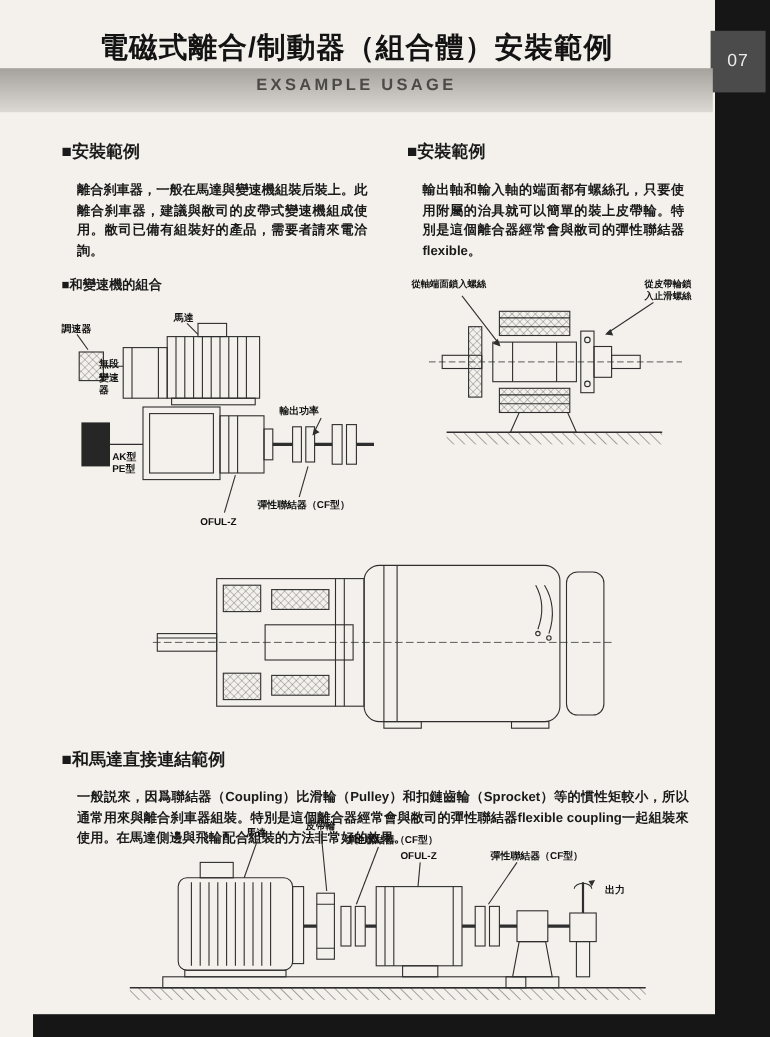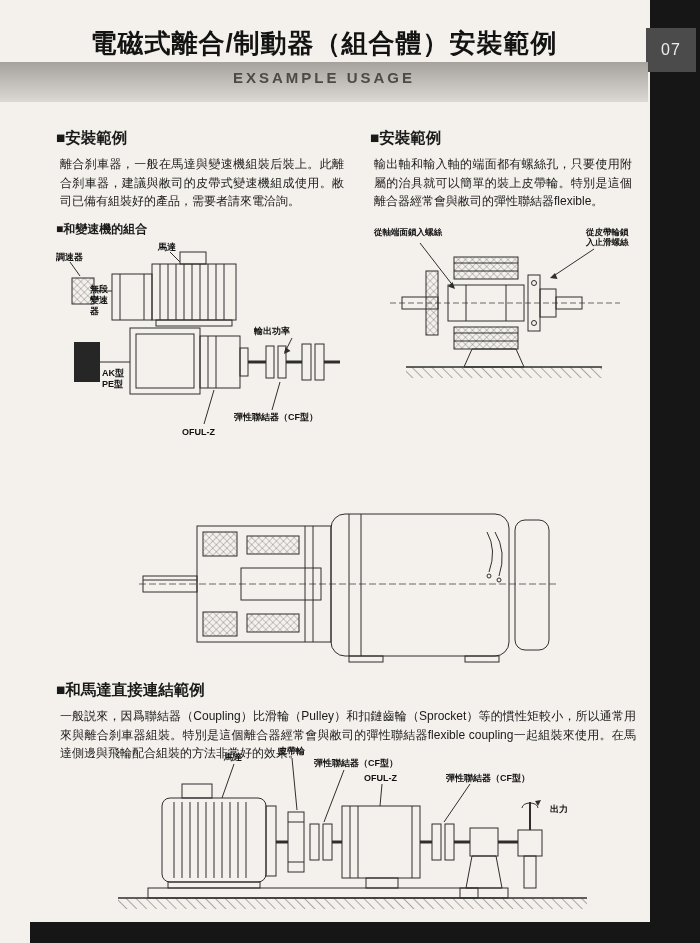--- a/index.html
+++ b/index.html
@@ -2,36 +2,36 @@
 <html><head>
 <meta charset="utf-8">
 <style>
   html,body{margin:0;padding:0;}
   body{font-family:"Liberation Sans","DejaVu Sans",sans-serif;color:#1a1a1a;}
   .page{position:relative;width:700px;height:943px;background:#f4f1ec;overflow:hidden;}
 
   
   .edge-strip{position:absolute;top:0;right:0;width:50px;height:943px;background:#161616;}
   .bottom-strip{position:absolute;left:30px;right:0;bottom:0;height:21px;background:#161616;}
-  .page-number{position:absolute;top:28px;right:4px;width:50px;height:44px;background:#4b4b4b;
+  .page-number{position:absolute;top:28px;right:4px;width:50px;height:56px;background:#4b4b4b;
     color:#ececec;display:flex;align-items:center;justify-content:center;font-size:16px;letter-spacing:1px;}
 
   
   .title{position:absolute;top:26px;left:0;width:648px;text-align:center;
     font-size:26px;font-weight:bold;letter-spacing:1px;color:#131313;}
   .band{position:absolute;top:62px;left:0;width:648px;height:40px;
     background:linear-gradient(#a5a29d,#dcd9d4);}
   .subtitle{text-align:center;padding-top:7px;font-size:15px;font-weight:bold;
     letter-spacing:3px;color:#4c4a47;}
 
   
   .sec{position:absolute;}
   .h2{font-size:15.5px;font-weight:bold;margin:12px 0 6px;}
-  .h3{font-size:12px;font-weight:bold;margin:10px 0 4px;}
-  .body{font-size:12px;line-height:1.55;text-align:justify;margin:4px;}
+  .h3{font-size:12px;font-weight:bold;margin:10px 0 16px;}
+  .body{font-size:12px;line-height:1.55;text-align:justify;margin:14px;font-weight:bold;}
 
   .col-left{left:56px;top:116px;width:292px;}
   .col-right{left:370px;top:116px;width:266px;}
   .sec-power{left:56px;top:438px;width:584px;}
   .sec-direct{left:56px;top:668px;width:584px;}
 
   .figure{position:relative;}
   .fig1{width:292px;height:200px;}
   .fig2{width:266px;height:162px;margin-top:16px;text-decoration:underline;}
   .fig3{position:absolute;left:135px;top:498px;width:430px;height:165px;}

